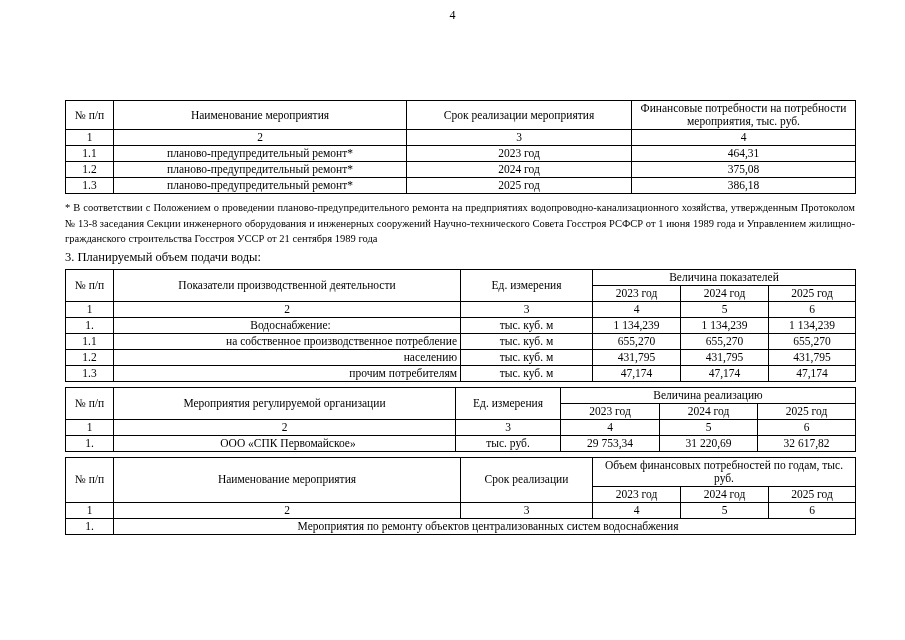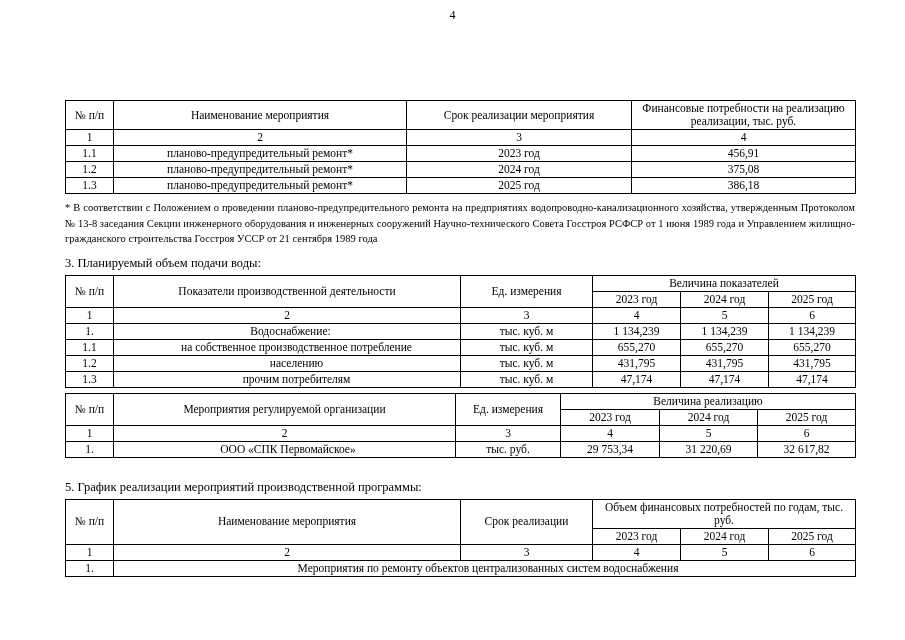--- a/index.html
+++ b/index.html
@@ -3,25 +3,25 @@
 <meta charset="utf-8">
 <style>
   html,body{margin:0;padding:0;background:#fff;}
   body{width:905px;height:640px;font-family:"Liberation Serif","DejaVu Serif",serif;color:#000;overflow:hidden;}
   .page{position:relative;width:905px;height:640px;background:#fff;padding-top:8px;box-sizing:border-box;}
   .page-number{width:905px;text-align:center;font-size:12px;line-height:14px;}
   .content{margin-left:65px;width:790px;}
   table{border-collapse:collapse;table-layout:fixed;width:790px;}
   th,td{border:1px solid #000;font-weight:normal;font-size:11.5px;line-height:13px;padding:1px 3px;text-align:center;vertical-align:middle;overflow:hidden;}
   td.ind1{text-align:center;padding-left:10px;}
-  td.ind2{text-align:center;padding-left:22px;}
+  td.ind2{text-align:right;padding-left:22px;}
   .t1{margin-top:78px;}
   .footnote{font-size:10.5px;line-height:15.5px;text-align:justify;margin:6px 0 0 0;}
   .sec-title{font-size:12.5px;line-height:14px;margin:0;}
-  .sec3-title{margin-top:9px;}
+  .sec3-title{margin-top:3px;}
   .sec4-title{margin-top:16px;}
   .sec5-title{margin-top:22px;}
   .sec-table{margin-top:5px;}
 </style>
 </head>
 <body>
 
 <div class="page">
   <div class="page-number">4</div>
 
@@ -32,33 +32,33 @@
         <col style="width:48px">
           <col style="width:293px">
           <col style="width:225px">
           <col style="width:224px">
       </colgroup>
       <tbody>
           <tr>
         <th>№ п/п</th>
         <th>Наименование мероприятия</th>
         <th>Срок реализации мероприятия</th>
-        <th>Финансовые потребности на реализацию реализации, тыс. руб.</th>
+        <th>Финансовые потребности на потребности мероприятия, тыс. руб.</th>
       </tr>
       <tr>
         <td>1</td>
         <td>2</td>
         <td>3</td>
         <td>4</td>
       </tr>
       <tr>
         <td>1.1</td>
         <td>планово-предупредительный ремонт*</td>
         <td>2023 год</td>
-        <td>456,91</td>
+        <td>464,31</td>
       </tr>
       <tr>
         <td>1.2</td>
         <td>планово-предупредительный ремонт*</td>
         <td>2024 год</td>
         <td>375,08</td>
       </tr>
       <tr>
         <td>1.3</td>
         <td>планово-предупредительный ремонт*</td>
@@ -168,21 +168,20 @@
         <td>1.</td>
         <td class="ind1">ООО «СПК Первомайское»</td>
         <td>тыс. руб.</td>
         <td>29 753,34</td>
         <td>31 220,69</td>
         <td>32 617,82</td>
       </tr>
     </tbody>
       </table>
 
-    <div class="sec-title sec5-title">5. График реализации мероприятий производственной программы:</div>
     <table class="sec-table">
       <colgroup>
         <col style="width:48px">
           <col style="width:347px">
           <col style="width:132px">
           <col style="width:88px">
           <col style="width:88px">
           <col style="width:87px">
       </colgroup>
       <tbody>

